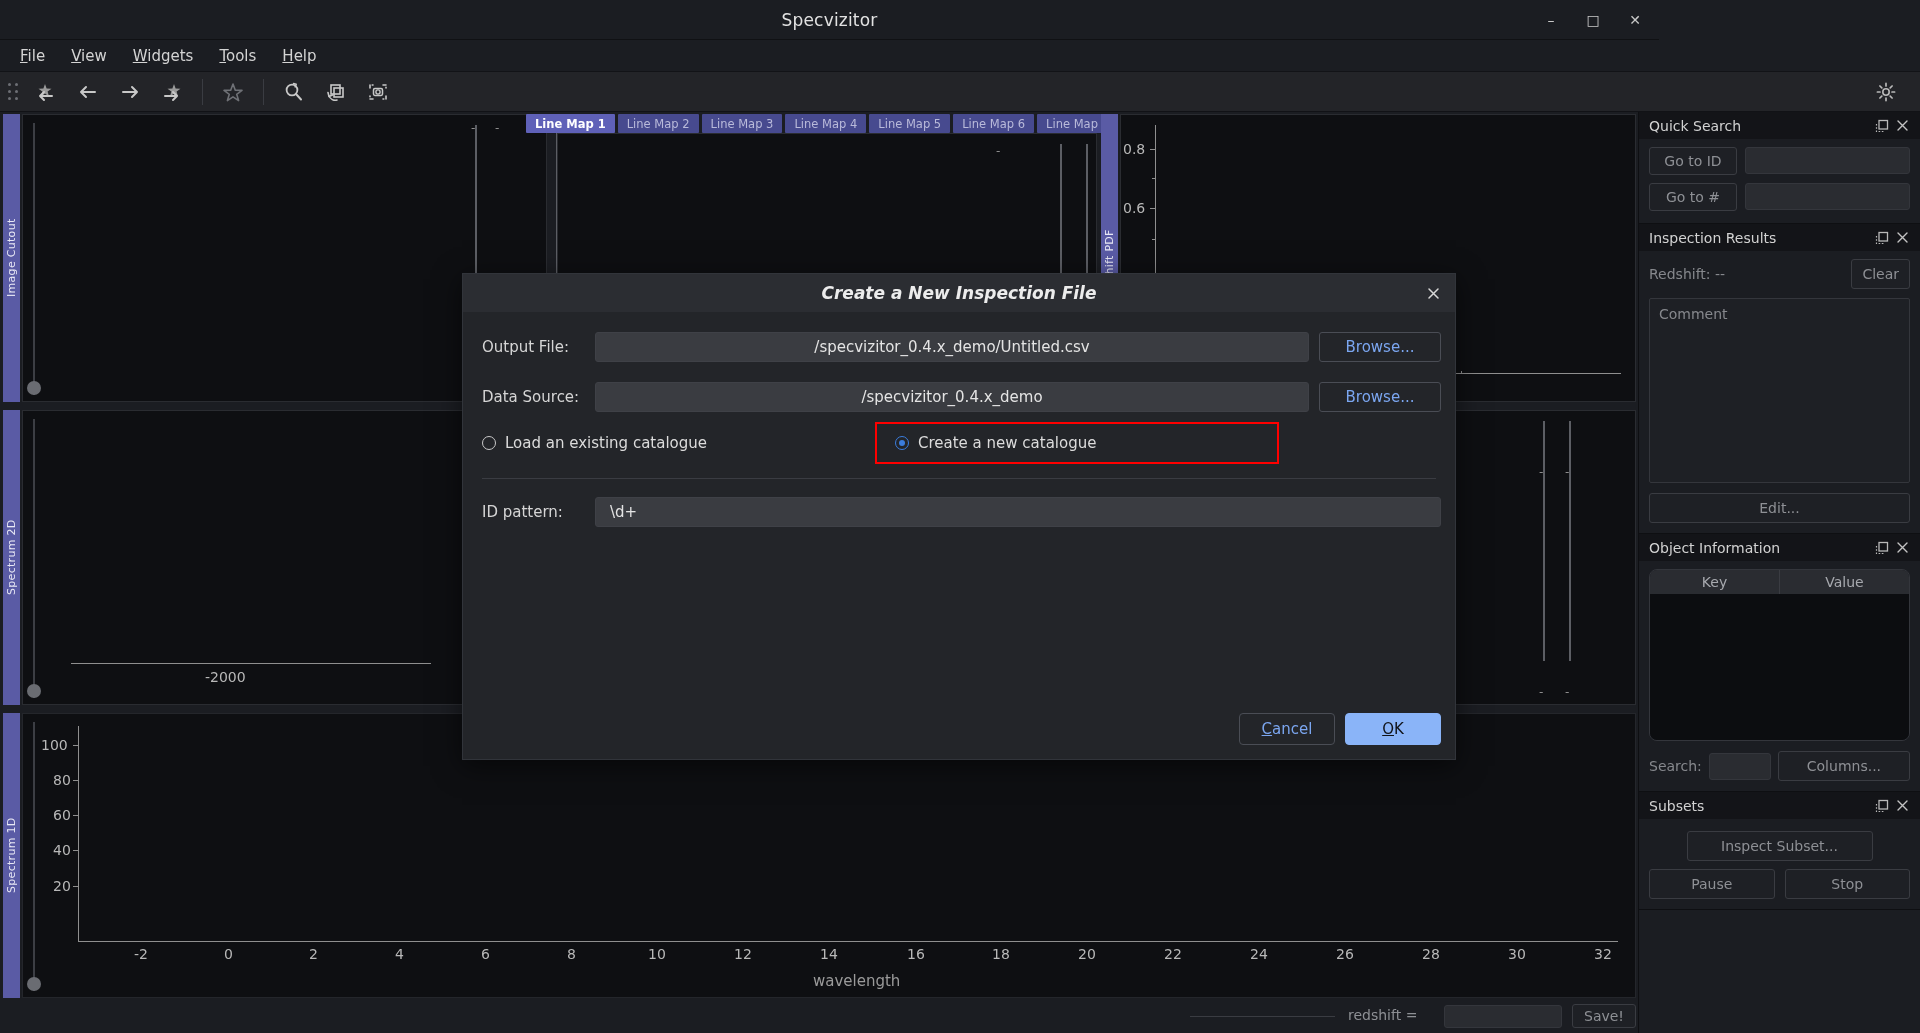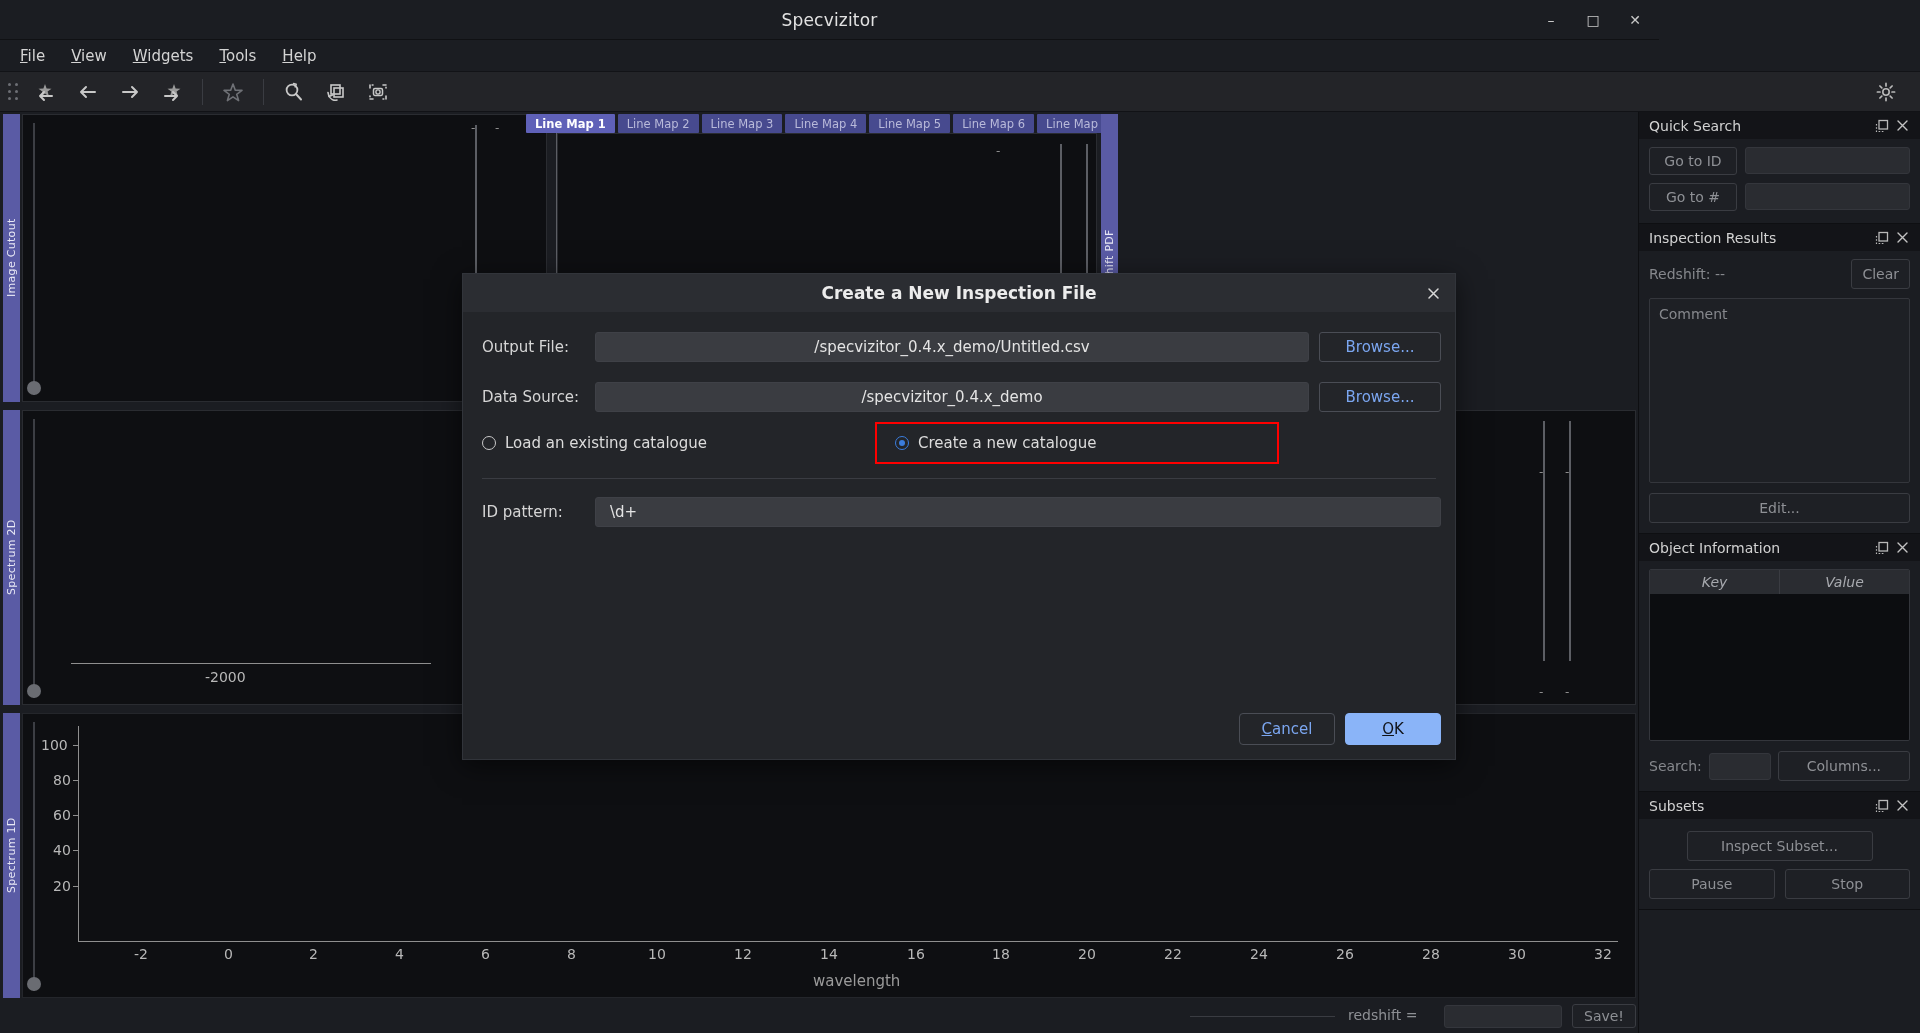--- a/index.html
+++ b/index.html
@@ -91,21 +91,21 @@
 
   .qrow { display: flex; gap: 8px; margin-bottom: 8px; align-items: flex-start; }
   .qrow .btn { width: 88px; text-align: center; padding: 5px 0; }
   .qrow .field { flex: 1; }
 
   .irow { display: flex; align-items: center; gap: 8px; }
   .redshift-lbl { flex: 1; color: #86888d; font-size: 14px; }
   .comment-box { margin-top: 9px; height: 185px; background: #1e2025; border: 1px solid #34363c; border-radius: 2px; padding: 7px 9px; color: #86888d; font-size: 14px; }
   .edit-btn { margin-top: 10px; width: 100%; text-align: center; }
 
-  .kvtable { border: 1px solid #34363c; border-radius: 2px; overflow: hidden; font-style: italic; }
+  .kvtable { border: 1px solid #34363c; border-radius: 8px; overflow: hidden; }
   .kvhead { display: flex; background: #2a2c31; }
   .kvhead div { flex: 1; text-align: center; font-size: 14px; color: #a7a9ae; padding: 4px 0; border-right: 1px solid #3a3c42; }
   .kvhead div:last-child { border-right: none; }
   .kvbody { height: 146px; background: #0c0d10; }
   .searchrow { display: flex; align-items: center; gap: 7px; margin-top: 10px; }
   .searchrow .lbl { font-size: 14px; color: #86888d; }
   .searchrow .field { width: 62px; }
   .searchrow .btn { flex: 1; text-align: center; }
 
   .subrow { display: flex; gap: 10px; justify-content: center; margin-top: 8px; }
@@ -119,21 +119,21 @@
   .redshift-in { position: absolute; left: 1444px; top: 6px; width: 118px; height: 23px; background: #2a2c31; border: 1px solid #34363c; border-radius: 3px; }
   .save-btn { position: absolute; left: 1572px; top: 5px; padding: 3px 11px; }
 
   
   .overlay { position: absolute; inset: 0; }
   .dialog {
     position: absolute; left: 462px; top: 273px; width: 994px; height: 487px;
     background: #232529; border: 1px solid #31343a; box-shadow: 0 6px 26px rgba(0,0,0,.55);
   }
   .dlg-title { height: 38px; background: #2b2d32; display: flex; align-items: center; justify-content: center; position: relative; }
-  .dlg-title .t { font-size: 17px; font-weight: bold; color: #ececec; }
+  .dlg-title .t { font-size: 17px; font-weight: bold; color: #ececec; font-style: italic; }
   .dlg-close { position: absolute; right: 12px; top: 9px; width: 20px; height: 20px; display: flex; align-items: center; justify-content: center; color: #cfcfcf; font-size: 15px; cursor: pointer; }
   .dlg-body { position: relative; padding: 20px 14px 0 14px; height: 449px; }
 
   .drow { display: flex; align-items: center; margin-bottom: 20px; }
   .dlabel { width: 118px; font-size: 15px; color: #d5d5d5; padding-left: 5px; }
   .dinput {
     flex: 1; height: 30px; background: #3a3c41; border: 1px solid #3f4147; border-radius: 3px;
     color: #e4e4e4; font-size: 15px; display: flex; align-items: center; justify-content: center;
     font-family: inherit;
   }
@@ -286,20 +286,34 @@
       <div class="lmtab">Line Map 7</div>
     </div>
     <div class="panel" style="left:557px; top:21px; width:540px; height:269px;">
       <div class="plotbg"></div>
       <div style="position:absolute;left:502px;top:10px;width:2px;height:145px;background:#5c5e64;"></div>
       <div style="position:absolute;left:528px;top:10px;width:2px;height:145px;background:#5c5e64;"></div>
       <div class="tick-label" style="left:438px;top:10px;font-size:12px;color:#8d8d8d;">-</div>
     </div>
 
     <div class="vtab" style="left:1101px; top:2px; height:288px;">...hift PDF</div>
+    <div class="panel" style="left:1120px; top:2px; width:516px; height:288px;">
+      <div class="plotbg"></div>
+      <div class="axisline" style="left:34px;top:10px;width:1px;height:248px;"></div>
+      <div class="axisline" style="left:34px;top:258px;width:466px;height:1px;"></div>
+      <div class="tick-label" style="left:2px;top:26px;">0.8</div>
+      <div class="tick-label" style="left:2px;top:85px;">0.6</div>
+      <div class="tickmark" style="left:29px;top:34px;width:6px;height:1px;"></div>
+      <div class="tickmark" style="left:29px;top:93px;width:6px;height:1px;"></div>
+      <div class="tickmark" style="left:31px;top:63px;width:4px;height:1px;"></div>
+      <div class="tickmark" style="left:31px;top:124px;width:4px;height:1px;"></div>
+      <div class="tick-label" style="left:205px;top:262px;">0.8</div>
+      <div class="tickmark" style="left:214px;top:254px;width:1px;height:5px;"></div>
+      <div class="tickmark" style="left:340px;top:256px;width:1px;height:3px;"></div>
+    </div>
 
     <div class="vtab" style="left:3px; top:298px; height:295px;">Spectrum 2D</div>
     <div class="panel" style="left:22px; top:298px; width:1614px; height:295px;">
       <div class="plotbg"></div>
       <div class="vslider" style="left:4px; top:8px; height:279px;">
         <div class="track"></div>
         <div class="knob"></div>
       </div>
       <div class="axisline" style="left:48px;top:252px;width:360px;height:1px;"></div>
       <div class="tick-label" style="left:182px;top:258px;">-2000</div>

